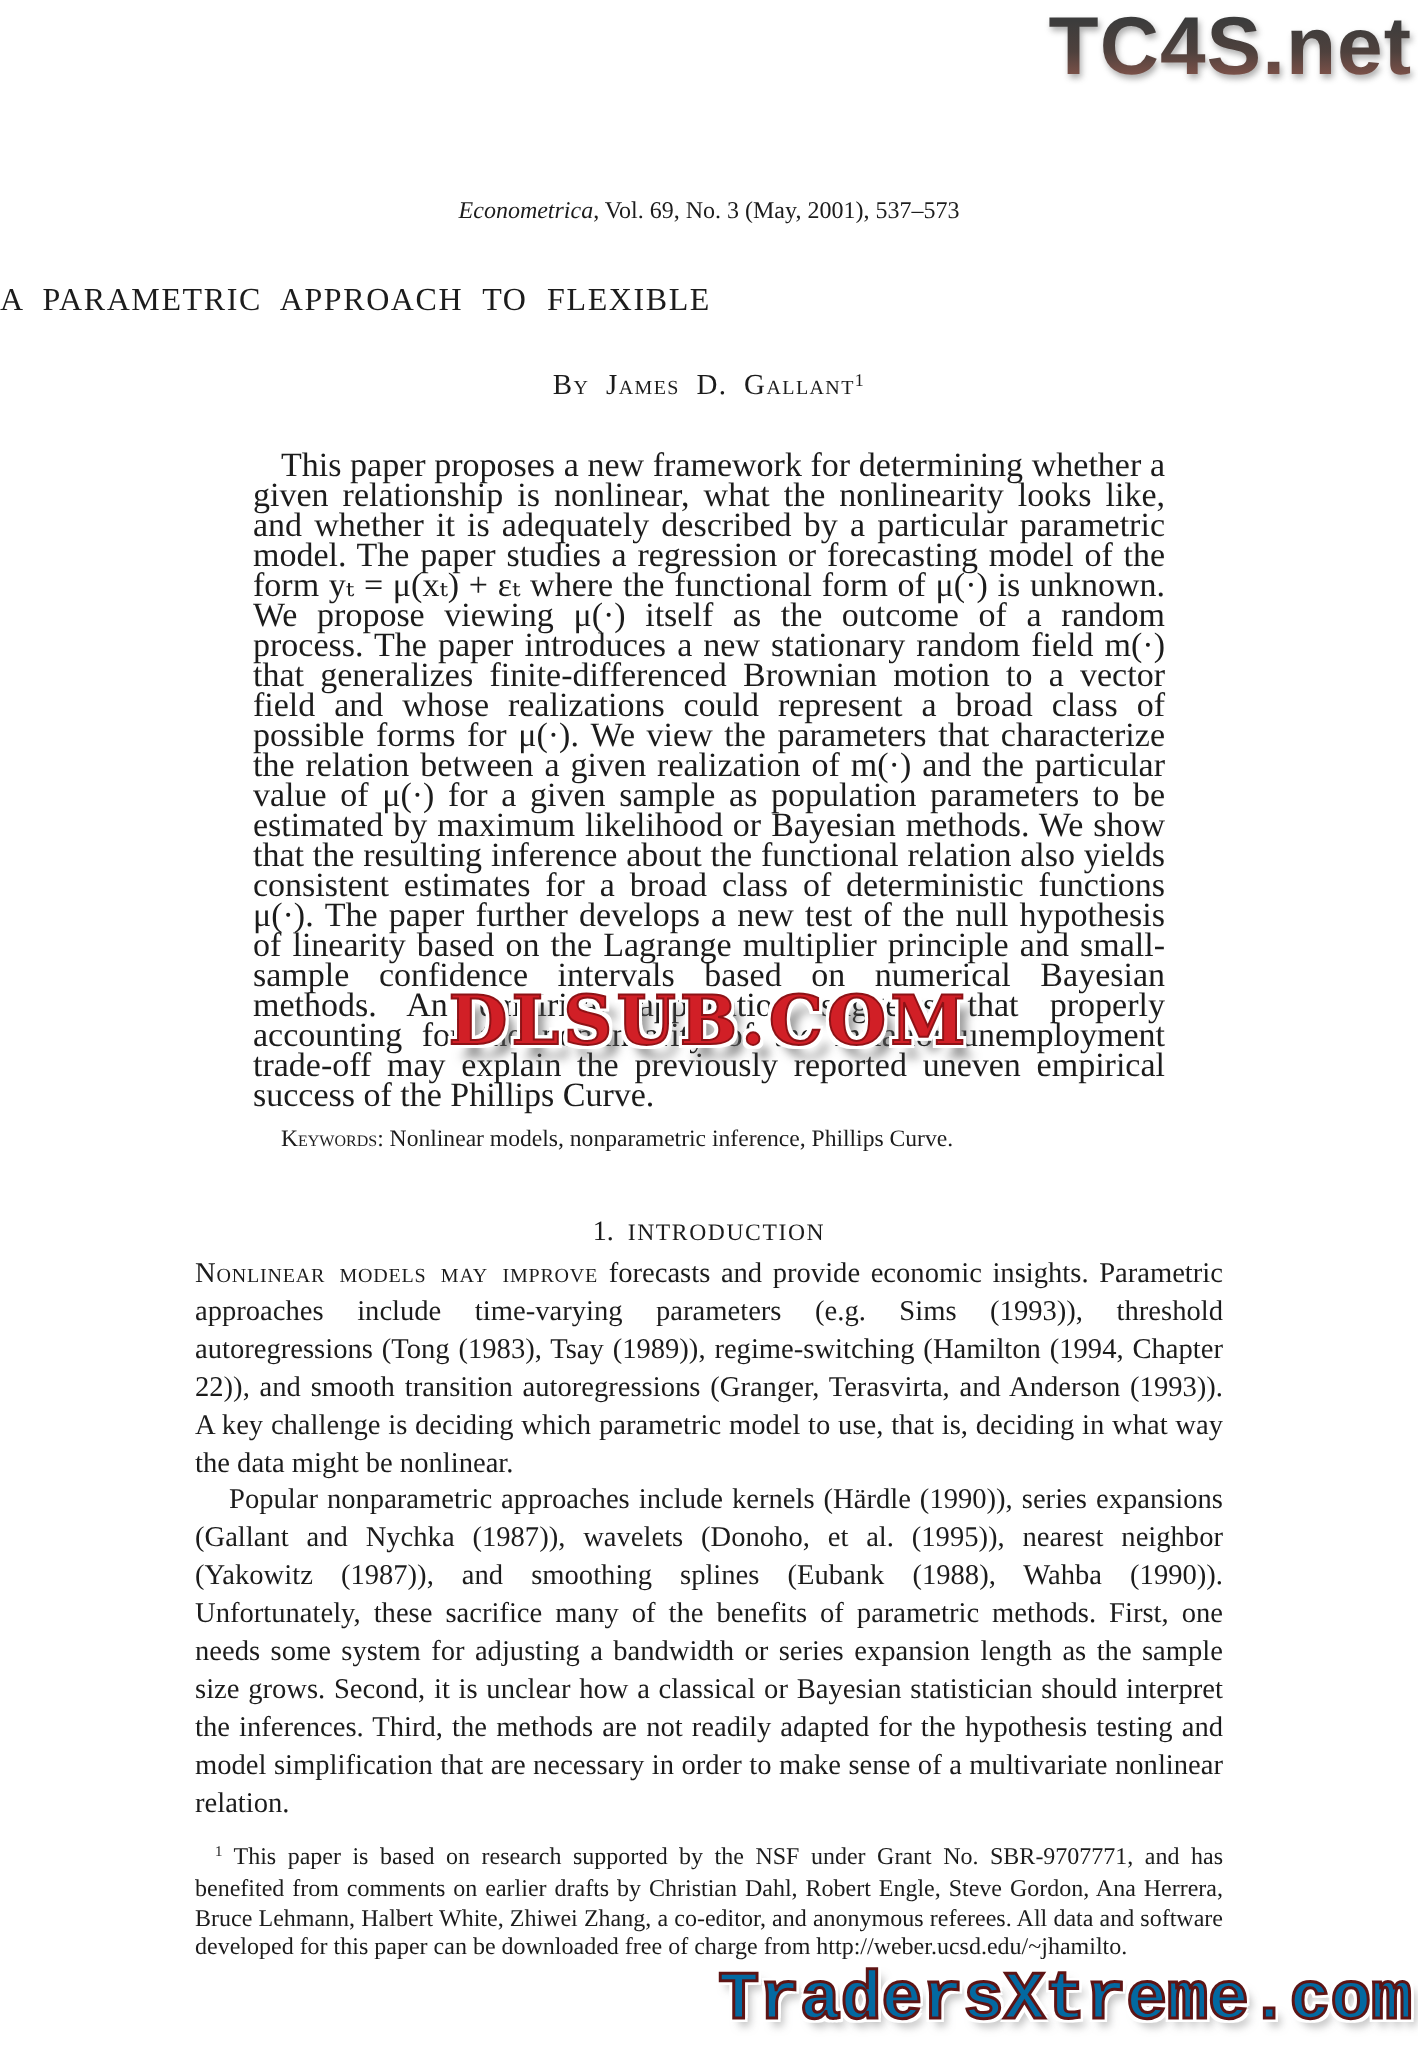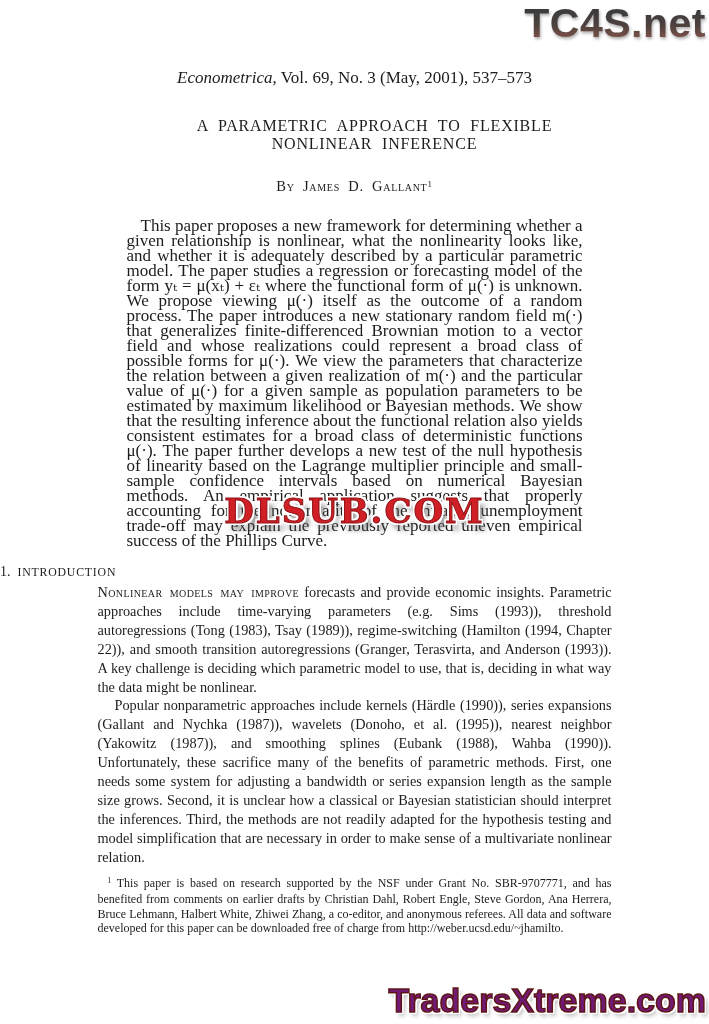--- a/index.html
+++ b/index.html
@@ -46,50 +46,48 @@
       0 -2px 0 #ffffff, 0 2px 0 #ffffff, -2px 0 0 #ffffff, 2px 0 0 #ffffff,
       5px 7px 5px rgba(95,95,95,0.65);
     white-space: nowrap;
     z-index: 5;
     text-align: center;
   }
   .wm-bottom {
     position: absolute;
     bottom: 4px;
     right: 3px;
-    font-family: Liberation Sans, sans-serif;
+    font-family: Liberation Mono, monospace;
     font-weight: bold;
     font-size: 34px;
     letter-spacing: 0px;
-    color: #701a75;
+    color: #0369a1;
     -webkit-text-stroke: 1.5px #5e1414;
     text-shadow:
       -2px -2px 0 #ffffff, 2px -2px 0 #ffffff, -2px 2px 0 #ffffff, 2px 2px 0 #ffffff,
       0 -2px 0 #ffffff, 0 2px 0 #ffffff, -2px 0 0 #ffffff, 2px 0 0 #ffffff,
       3px 4px 4px rgba(120,120,120,0.55);
     white-space: nowrap;
     z-index: 6;
   }
 
   
   .journal-line {
-    padding-top: 68px;
+    padding-top: 98px;
     text-align: center;
-    font-size: 17px;
+    font-size: 12px;
   }
   .journal-line .ital { font-style: italic; }
 
   .paper-title {
     margin-top: 29px;
-    text-align: center;
     font-size: 16px;
     line-height: 18px;
     letter-spacing: 0.8px;
     word-spacing: 5px;
-    padding-left: 40px;
   }
 
   .author-line {
     margin-top: 25px;
     text-align: center;
     font-size: 14.5px;
     font-variant: small-caps;
     letter-spacing: 0.7px;
     word-spacing: 4px;
   }
@@ -112,21 +110,22 @@
   .keywords {
     margin: 7px auto 0;
     width: 456px;
     font-size: 11.8px;
     line-height: 15px;
     text-indent: 14px;
   }
   .sc { font-variant: small-caps; }
 
   .section-heading {
-    margin-top: 16px;
+    margin-top: 32px;
+    text-align: center;
     font-size: 14px;
   }
   .section-heading .sec-num { margin-right: 7px; }
   .section-heading .sec-title { font-size: 11.8px; letter-spacing: 0.8px; }
 
   .body-col { width: 514px; margin: 0 auto; }
   .body-col p {
     margin: 0;
     font-size: 14.3px;
     line-height: 18.9px;
@@ -156,27 +155,27 @@
 <body>
 
 <div class="page">
 
   <div class="wm-top">TC4S.net</div>
 
   <div class="journal-line"><span class="ital">Econometrica</span><span>, Vol. 69, No. 3 (May, 2001), 537–573</span></div>
 
   <div class="paper-title">
     <div>A PARAMETRIC APPROACH TO FLEXIBLE</div>
-    <div>NONLINEAR INFERENCE</div>
   </div>
 
   <div class="author-line"><span>By James D. Gallant</span><span class="sup">1</span></div>
 
   <div class="abstract">This paper proposes a new framework for determining whether a given relationship is nonlinear, what the nonlinearity looks like, and whether it is adequately described by a particular parametric model. The paper studies a regression or forecasting model of the form yₜ = μ(xₜ) + εₜ where the functional form of μ(·) is unknown. We propose viewing μ(·) itself as the outcome of a random process. The paper introduces a new stationary random field m(·) that generalizes finite-differenced Brownian motion to a vector field and whose realizations could represent a broad class of possible forms for μ(·). We view the parameters that characterize the relation between a given realization of m(·) and the particular value of μ(·) for a given sample as population parameters to be estimated by maximum likelihood or Bayesian methods. We show that the resulting inference about the functional relation also yields consistent estimates for a broad class of deterministic functions μ(·). The paper further develops a new test of the null hypothesis of linearity based on the Lagrange multiplier principle and small-sample confidence intervals based on numerical Bayesian methods. An empirical application suggests that properly accounting for the nonlinearity of the inflation-unemployment trade-off may explain the previously reported uneven empirical success of the Phillips Curve.</div>
 
+  <div class="keywords"><span class="sc">Keywords:</span><span> Nonlinear models, nonparametric inference, Phillips Curve.</span></div>
 
   <div class="wm-mid">DLSUB.COM</div>
 
   <div class="section-heading"><span class="sec-num">1.</span><span class="sec-title">INTRODUCTION</span></div>
 
   <div class="body-col">
     <p class="first"><span class="lead">Nonlinear models may improve</span><span> forecasts and provide economic insights. Parametric approaches include time-varying parameters (e.g. Sims (1993)), threshold autoregressions (Tong (1983), Tsay (1989)), regime-switching (Hamilton (1994, Chapter 22)), and smooth transition autoregressions (Granger, Terasvirta, and Anderson (1993)). A key challenge is deciding which parametric model to use, that is, deciding in what way the data might be nonlinear.</span></p>
     <p class="indent">Popular nonparametric approaches include kernels (Härdle (1990)), series expansions (Gallant and Nychka (1987)), wavelets (Donoho, et al. (1995)), nearest neighbor (Yakowitz (1987)), and smoothing splines (Eubank (1988), Wahba (1990)). Unfortunately, these sacrifice many of the benefits of parametric methods. First, one needs some system for adjusting a bandwidth or series expansion length as the sample size grows. Second, it is unclear how a classical or Bayesian statistician should interpret the inferences. Third, the methods are not readily adapted for the hypothesis testing and model simplification that are necessary in order to make sense of a multivariate nonlinear relation.</p>
   </div>
 

